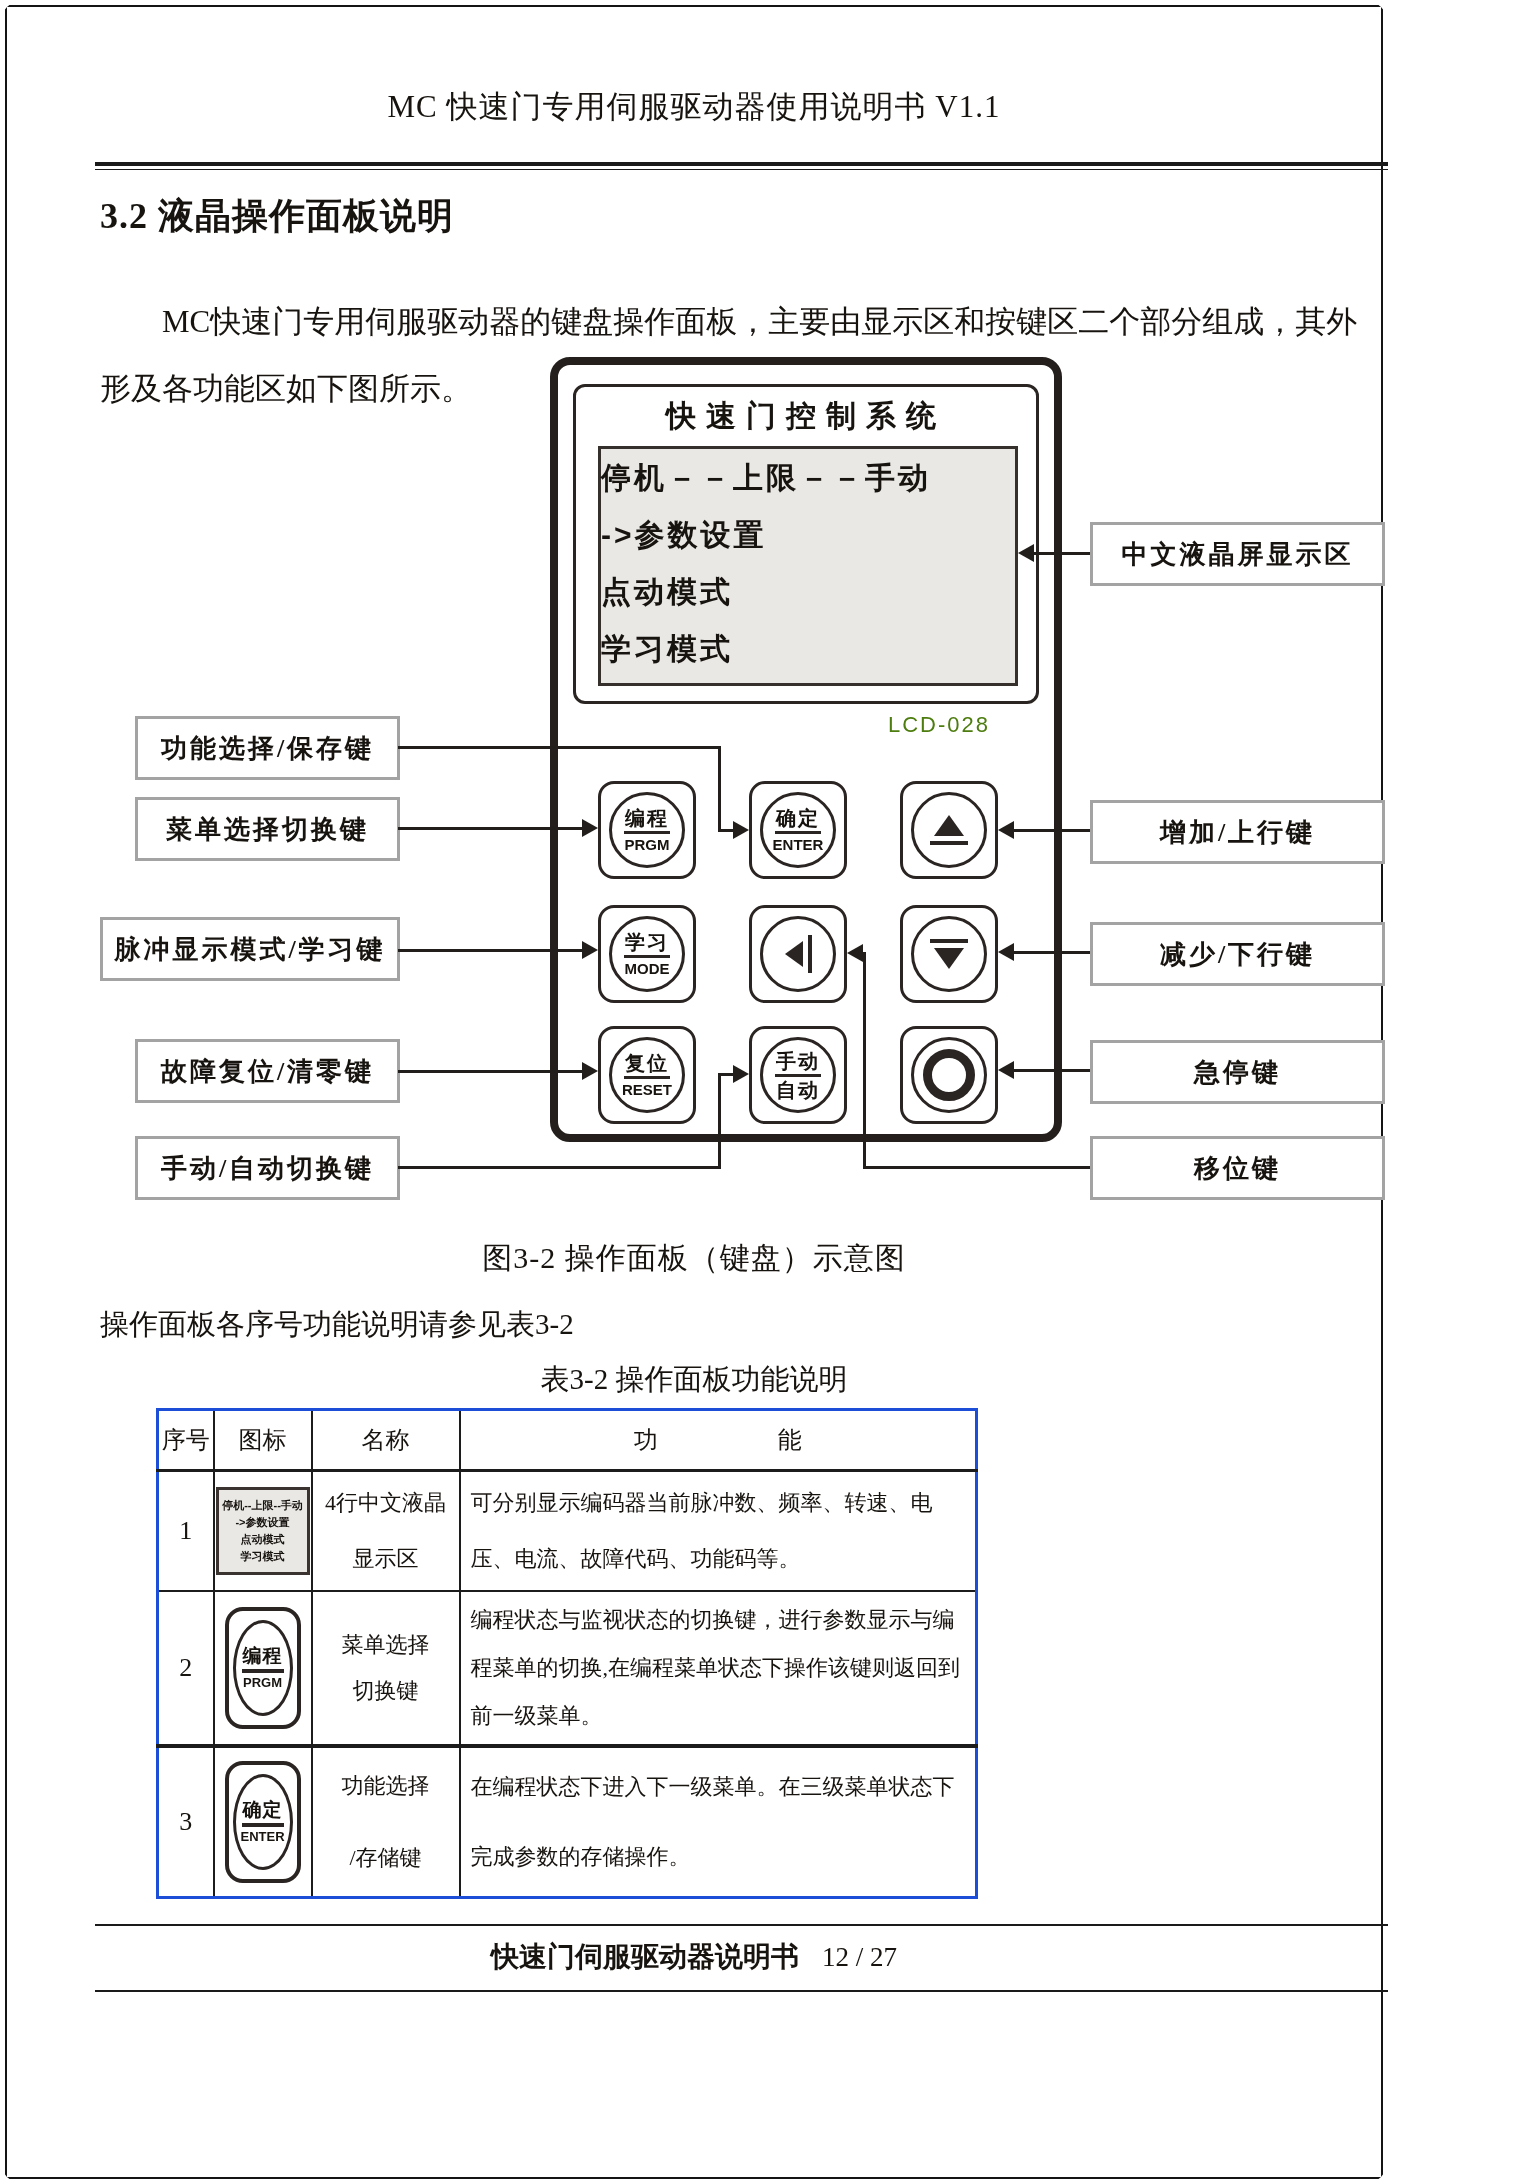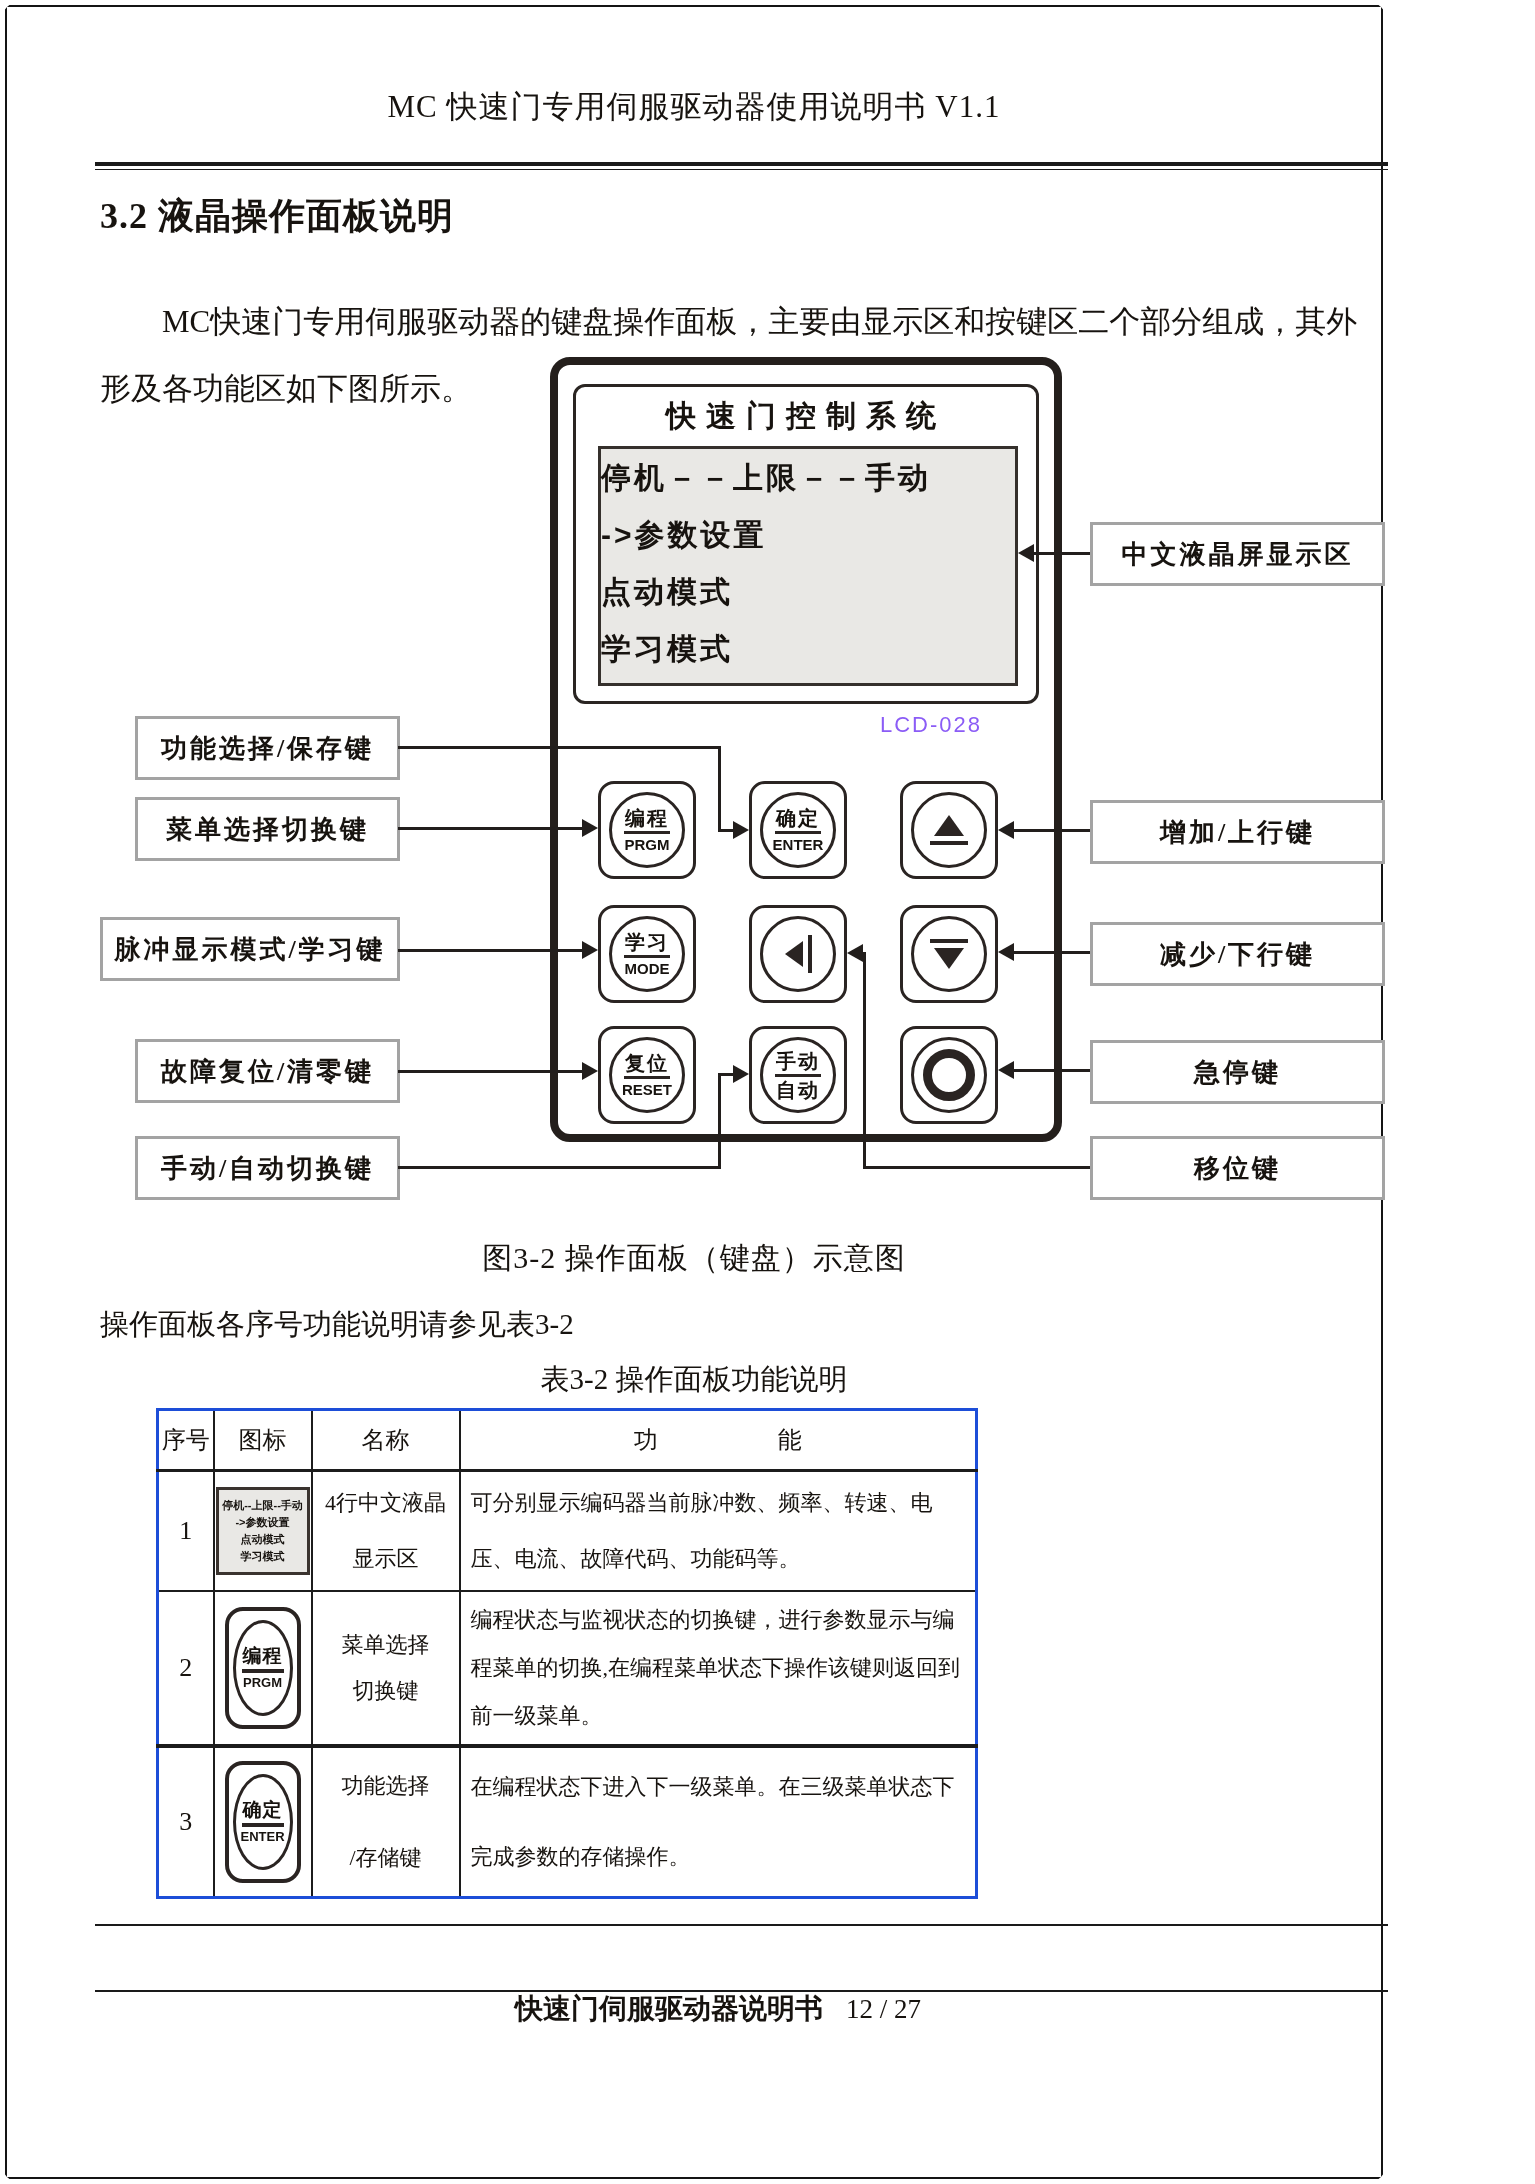--- a/index.html
+++ b/index.html
@@ -15,22 +15,22 @@
   .intro .indent{text-indent:62px;}
 
   
   .panel{position:absolute;left:550px;top:357px;width:512px;height:785px;border:8px solid #241f1c;border-radius:20px;background:#fff;box-sizing:border-box;}
   .bezel{position:absolute;left:573px;top:384px;width:466px;height:320px;border:3px solid #2a2522;border-radius:12px;box-sizing:border-box;background:#fff;}
   .scr-title{position:absolute;left:573px;top:396px;width:466px;text-align:center;font-size:30px;font-weight:700;letter-spacing:10px;}
   .lcd{position:absolute;left:598px;top:446px;width:420px;height:240px;background:#e9e8e5;border:3px solid #35302c;box-sizing:border-box;
        font-family:"Liberation Sans","DejaVu Sans",sans-serif;font-weight:700;font-size:30px;letter-spacing:3px;text-align:left;}
   .lcd>div{line-height:57px;}
   .lcd .l2{padding-right:110px;}
-  .lcd-label{position:absolute;left:880px;top:712px;width:158px;text-align:left;
-             font-family:"Liberation Sans","DejaVu Sans",sans-serif;font-size:22px;letter-spacing:2px;color:#8b5cf6;}
+  .lcd-label{position:absolute;left:860px;top:712px;width:158px;text-align:center;
+             font-family:"Liberation Sans","DejaVu Sans",sans-serif;font-size:22px;letter-spacing:2px;color:#4d7c0f;}
 
   .key{position:absolute;width:98px;height:98px;border:3px solid #2a2422;border-radius:16px;box-sizing:border-box;
        display:flex;align-items:center;justify-content:center;background:#fff;}
   .kc{width:76px;height:76px;border:3px solid #2a2422;border-radius:50%;box-sizing:border-box;
       display:flex;flex-direction:column;align-items:center;justify-content:center;}
   .kc-row{flex-direction:row;gap:5px;}
   .kt{font-size:20px;font-weight:700;letter-spacing:2px;line-height:22px;}
   .kd{width:46px;height:3px;background:#2a2422;margin:2px 0;}
   .kb{font-family:"Liberation Sans","DejaVu Sans",sans-serif;font-size:15px;font-weight:700;line-height:18px;}
   .tri-up{width:0;height:0;border-left:15px solid transparent;border-right:15px solid transparent;border-bottom:21px solid #2a2422;}
@@ -76,22 +76,22 @@
         display:flex;flex-direction:column;justify-content:center;}
   .tkey{width:76px;height:122px;margin:0 auto;border:4px solid #2a2422;border-radius:18px;box-sizing:border-box;
         display:flex;align-items:center;justify-content:center;background:#fff;}
   .tkc{width:60px;height:96px;border:3px solid #2a2422;border-radius:50%;box-sizing:border-box;
        display:flex;flex-direction:column;align-items:center;justify-content:center;}
   .tkt{font-size:19px;font-weight:700;line-height:22px;letter-spacing:1px;}
   .tkd{width:42px;height:4px;background:#2a2422;margin:2px 0;}
   .tkb{font-family:"Liberation Sans","DejaVu Sans",sans-serif;font-size:13px;font-weight:700;line-height:16px;}
 
   .foot-rule{position:absolute;left:95px;width:1345px;height:2px;background:#1a1a1a;}
-  .footer{position:absolute;left:0;top:1990px;width:100%;display:flex;align-items:center;justify-content:center;gap:23px;
-          font-size:28px;font-weight:700;padding-left:24px;}
+  .footer{position:absolute;left:0;top:1938px;width:100%;display:flex;align-items:center;justify-content:center;gap:23px;
+          font-size:28px;font-weight:700;}
   .footer .fpage{font-weight:400;font-size:27px;}
 </style>
 </head>
 <body>
 
 <div class="page">
   <div class="page-border"></div>
 
   <div class="doc-header">MC 快速门专用伺服驱动器使用说明书 V1.1</div>
   <div class="header-rule"></div>

